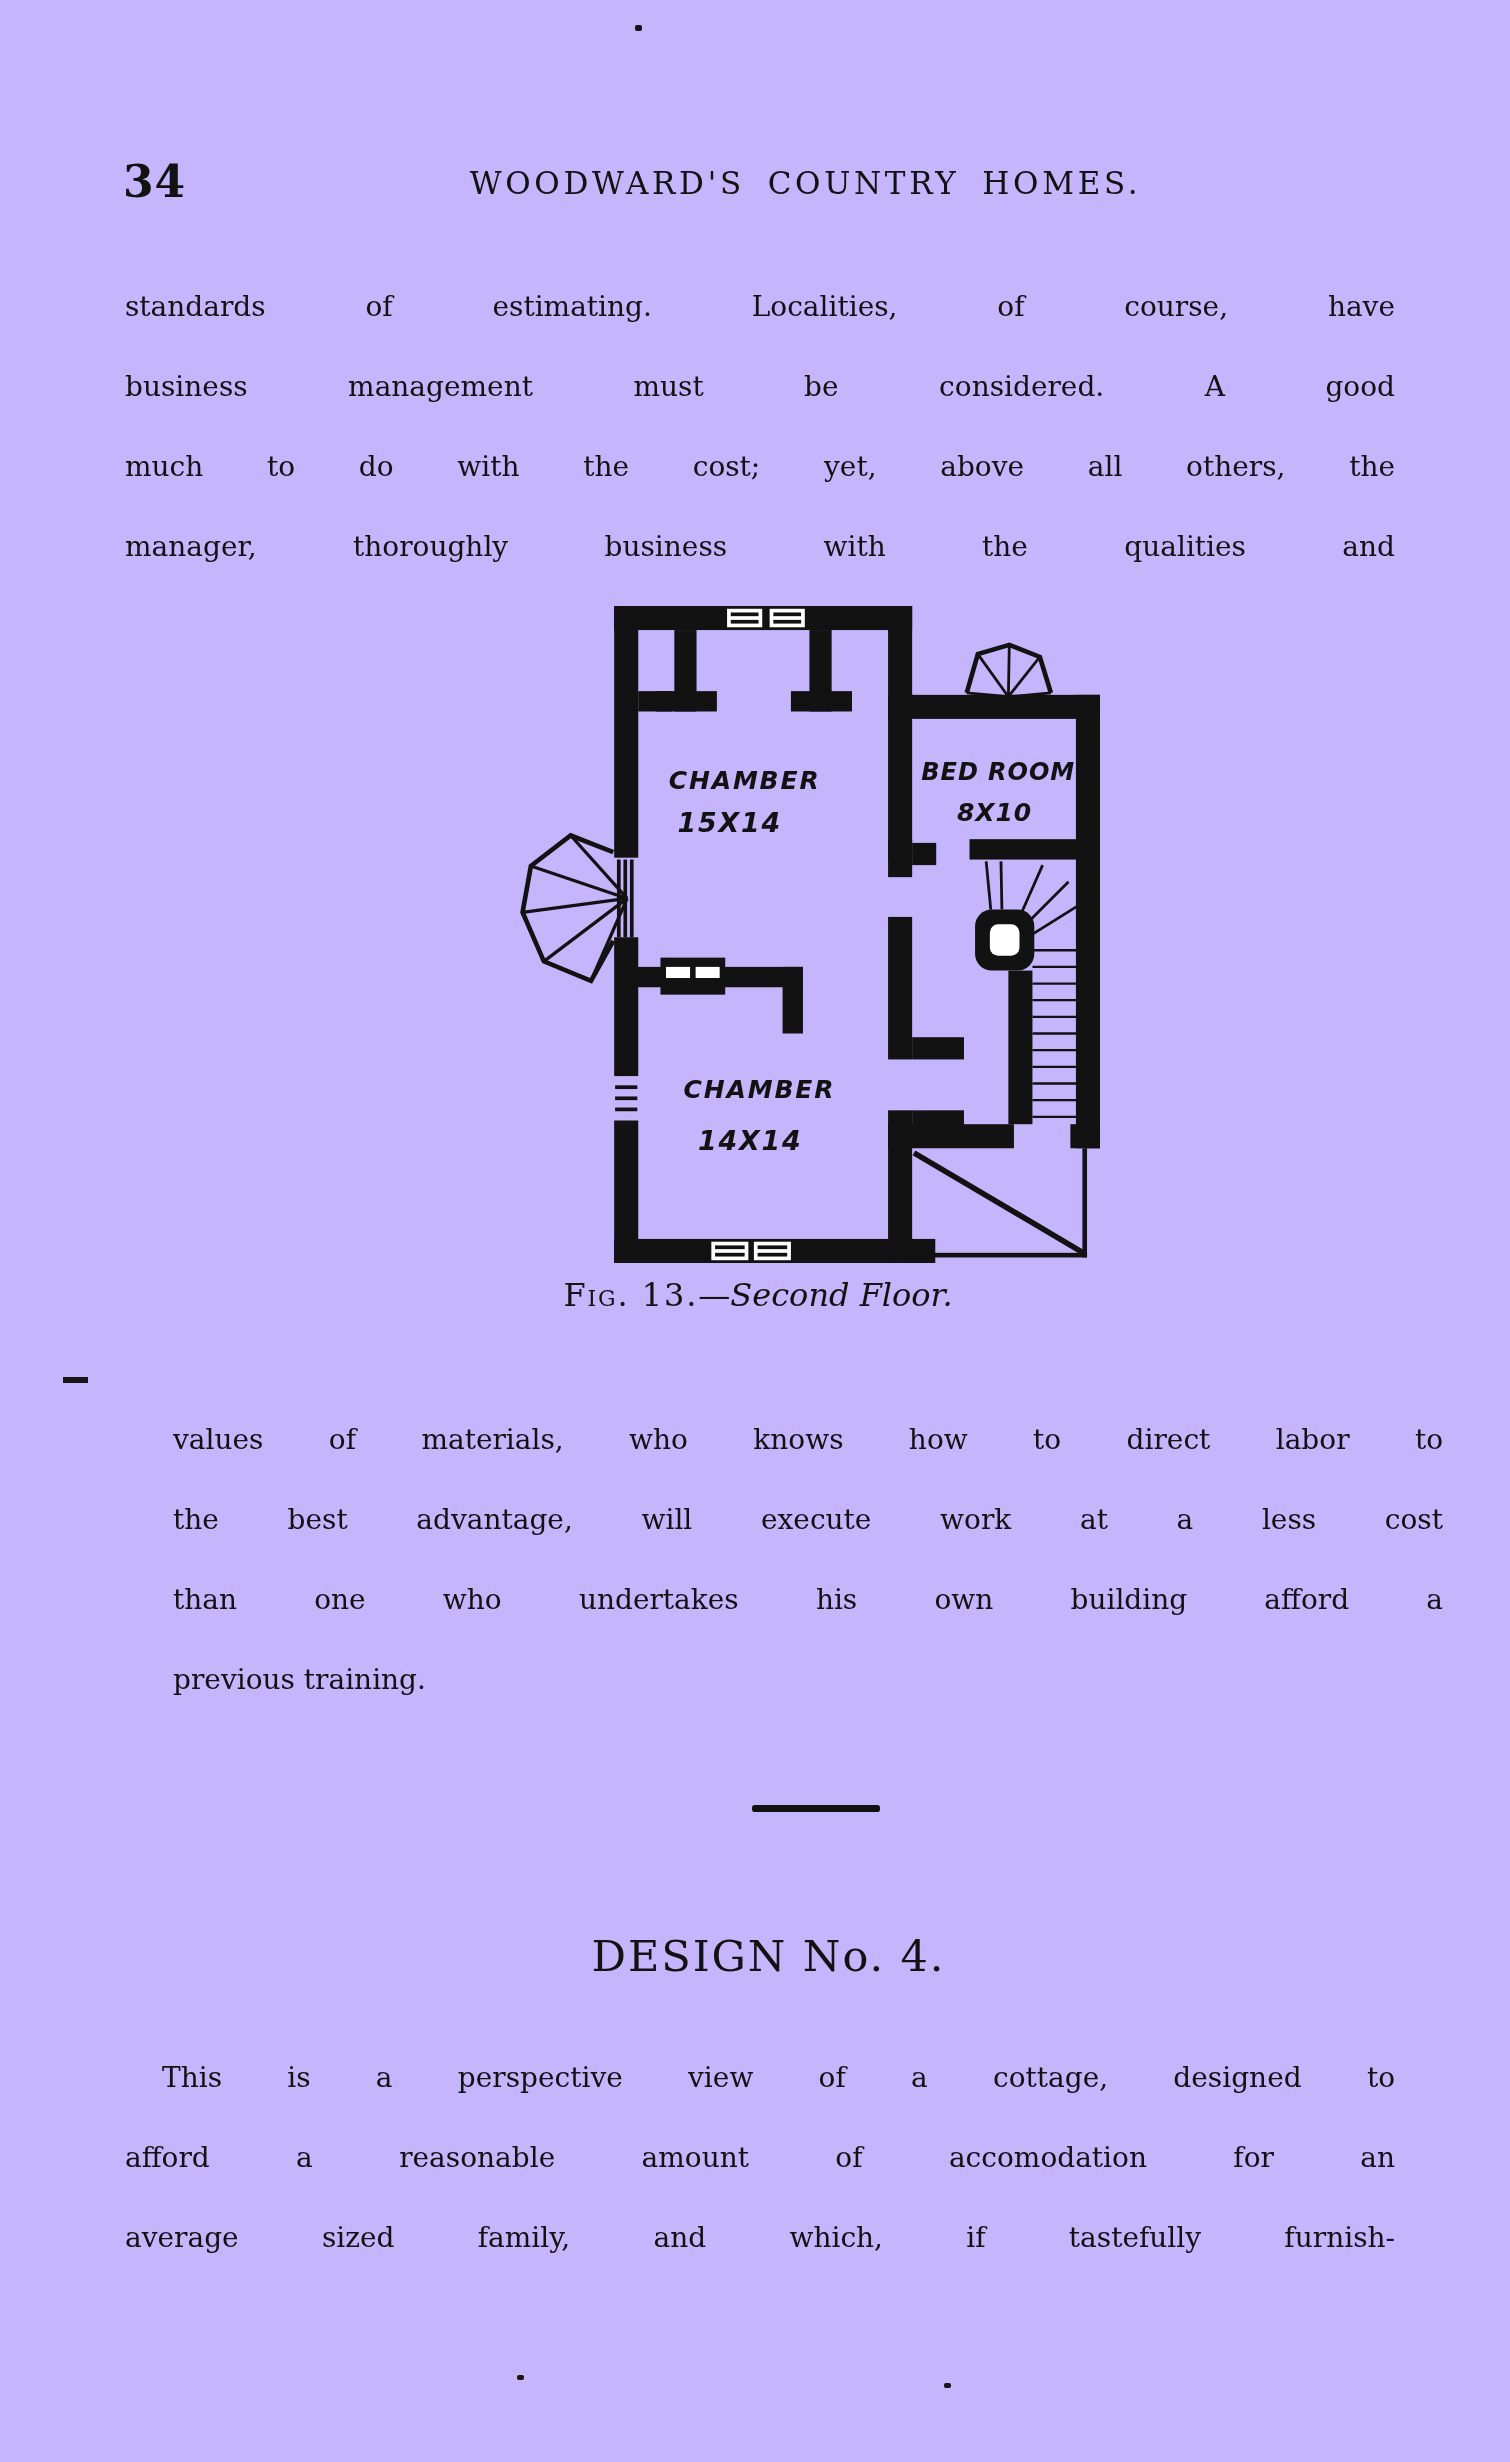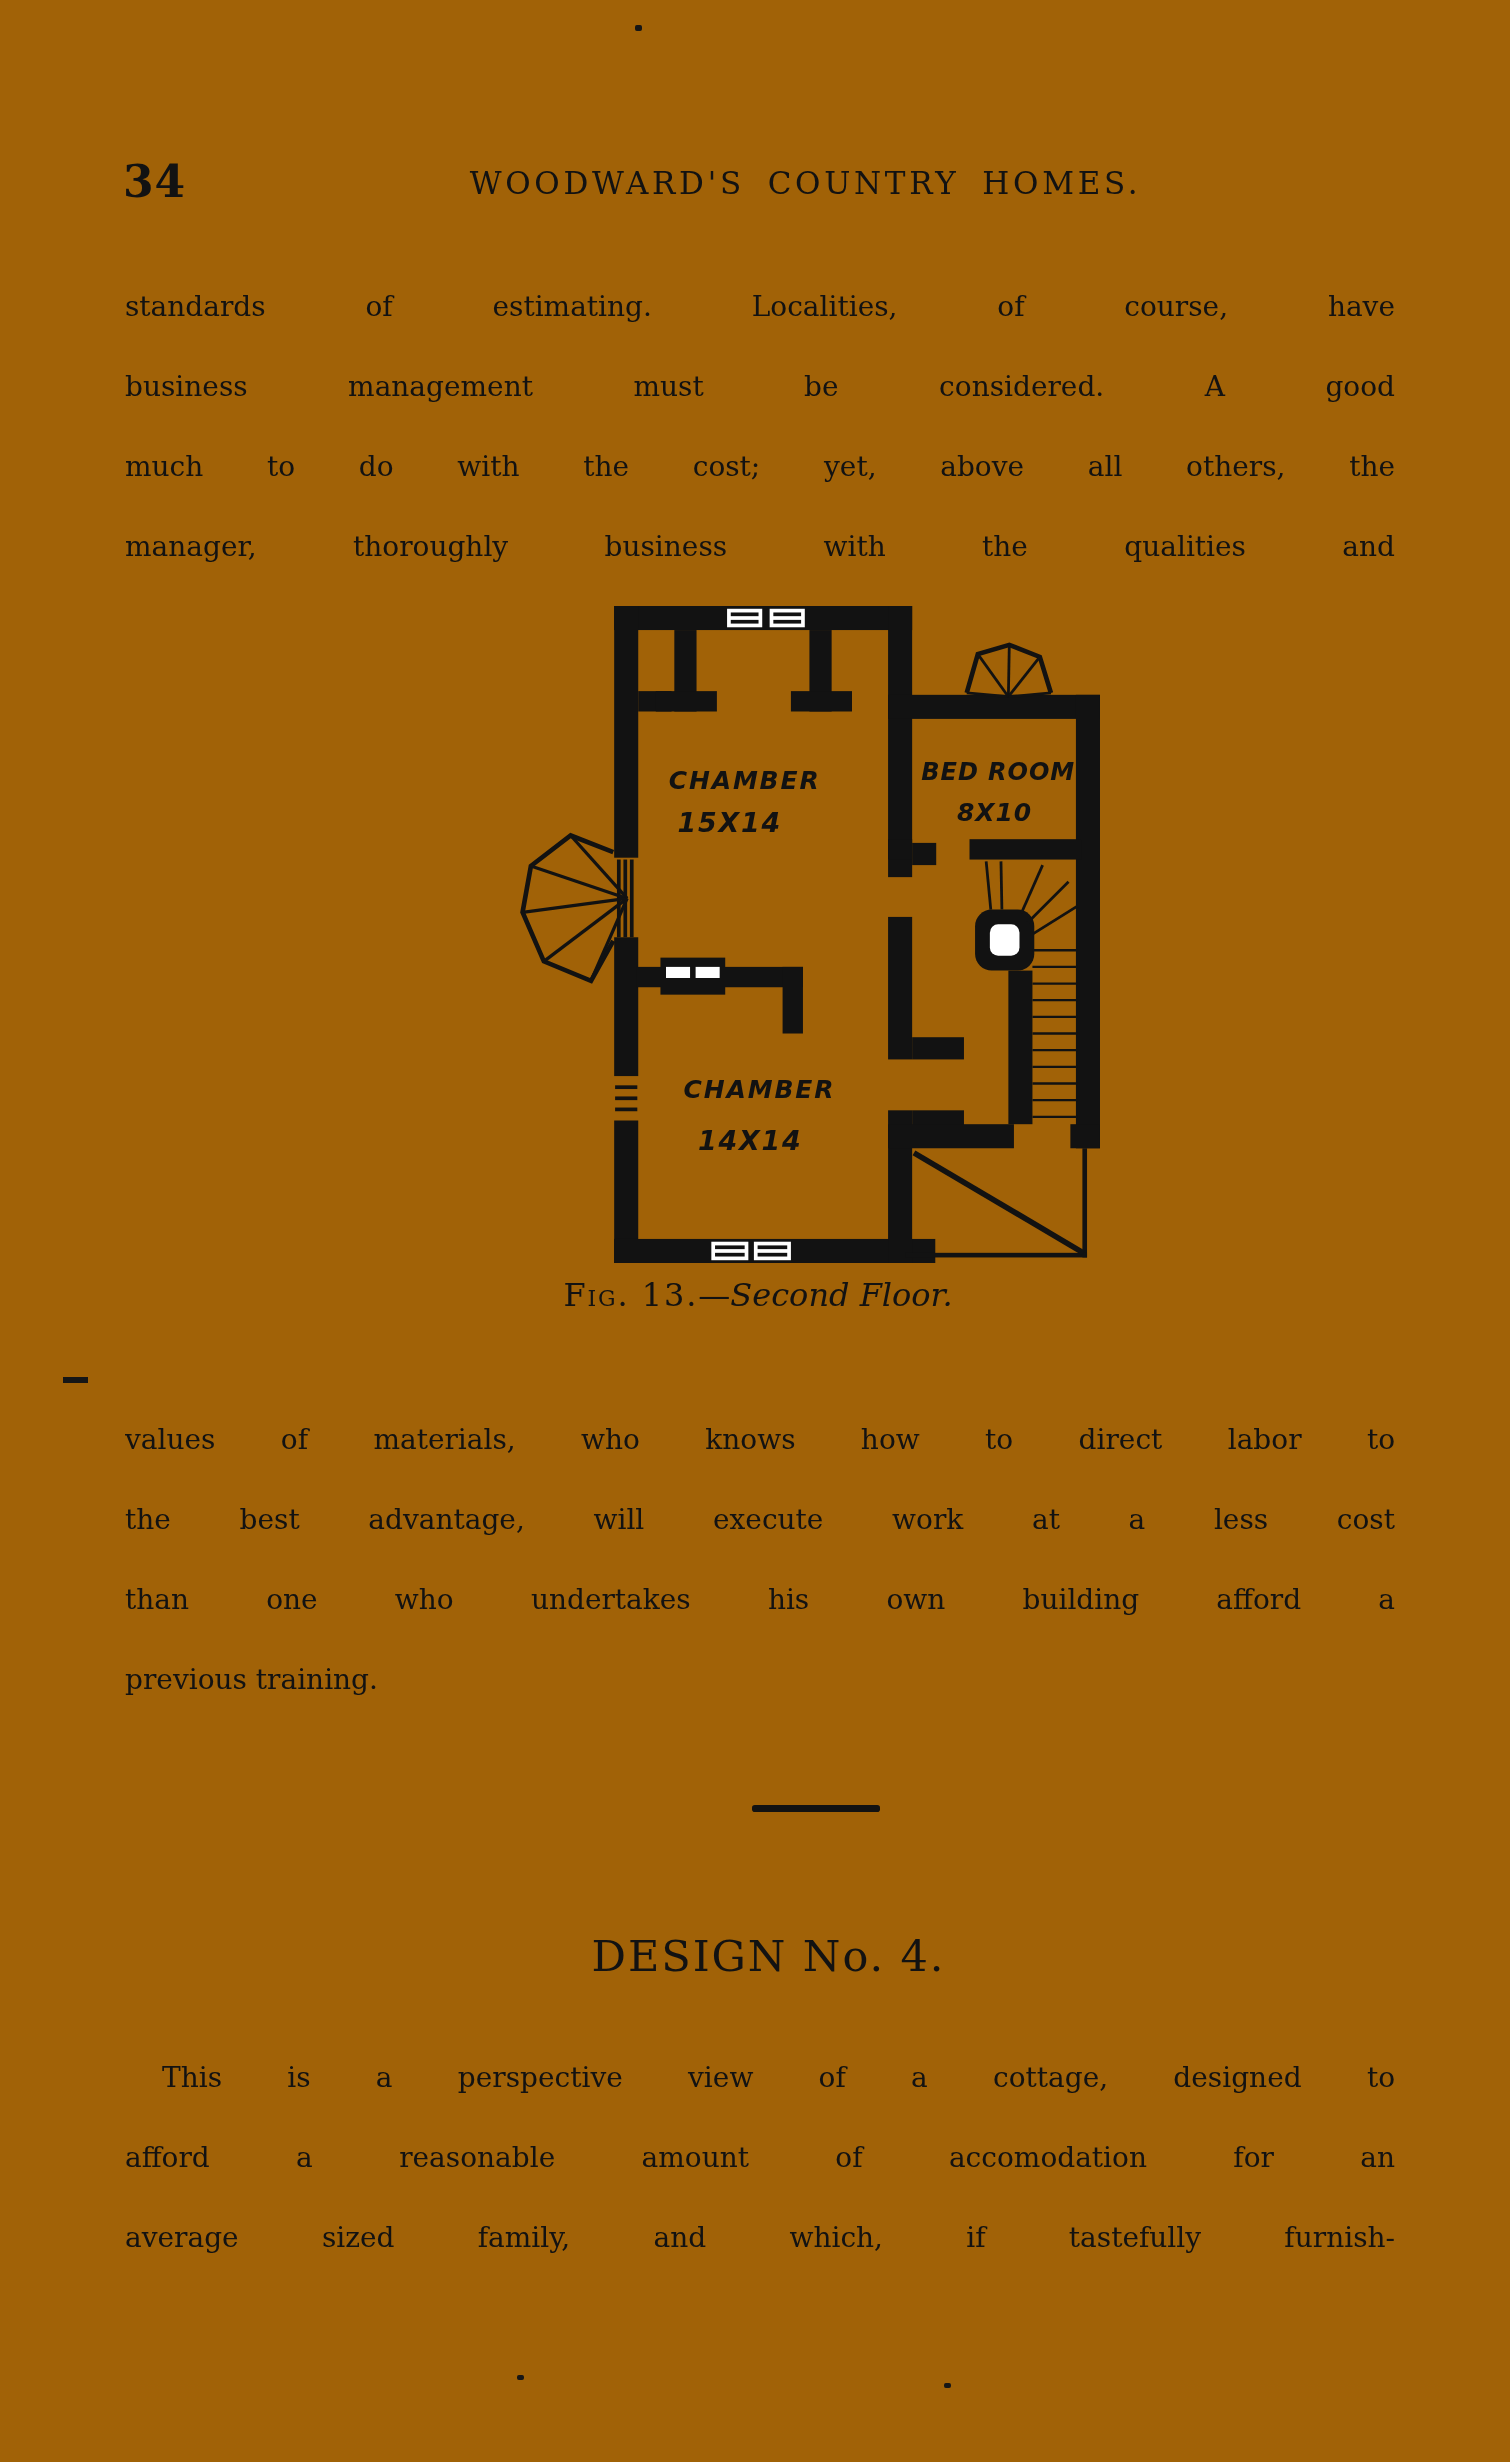--- a/index.html
+++ b/index.html
@@ -1,19 +1,19 @@
 <!DOCTYPE html>
 <html style="font-size:15px"><head>
 <meta charset="utf-8">
 <style>
   html,body{margin:0;padding:0;background:#e8e8e4;}
   .page{
     position:relative;
     width:1511px;height:2462px;
-    background:#a16207;
+    background:#c4b5fd;
     overflow:hidden;
     font-family:"DejaVu Serif", serif;
     color:#121212;
   }
   
   .pagenum{
     position:absolute;left:123px;top:156px;
     font-size:44px;font-weight:bold;letter-spacing:0.9px;
   }
   .runhead{
@@ -23,21 +23,21 @@
   }
   
   .para{
     position:absolute;left:125px;width:1270px;
     font-size:28px;line-height:80px;
   }
   .tl{height:80px;text-align:justify;text-align-last:justify;overflow:hidden;}
   .tl.short{text-align-last:left;}
   .tl.indent{text-indent:37px;}
   .p1{top:267px;}
-  .p2{top:1400px;}
+  .p2{top:1400px;margin-left:48px;}
   .p3{top:2038px;}
   
   .figure{position:absolute;left:517px;top:606px;width:583px;height:657px;}
   .figure svg{display:block;width:100%;height:100%;}
   .plan-label{
     font-family:"DejaVu Sans", sans-serif;
     font-style:italic;font-weight:bold;
   }
   .caption{
     position:absolute;left:0;top:1276px;width:1472px;

